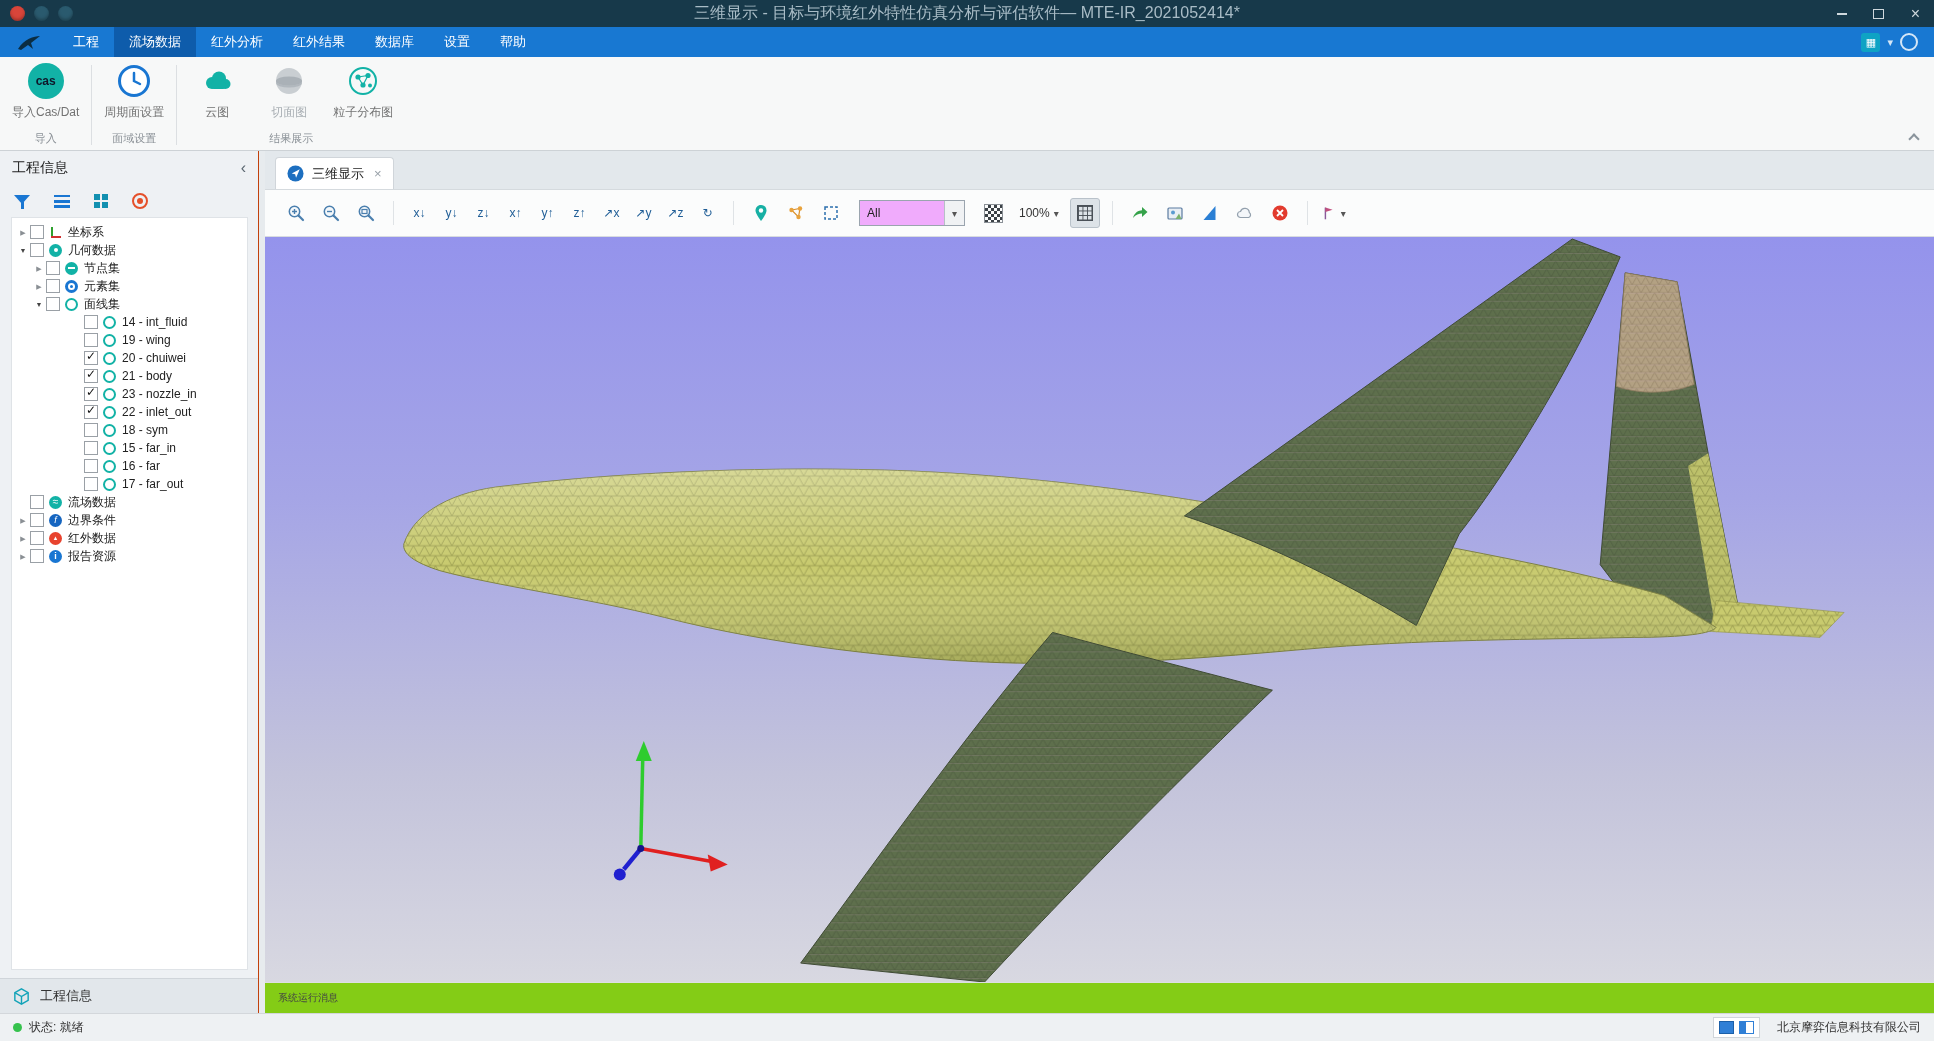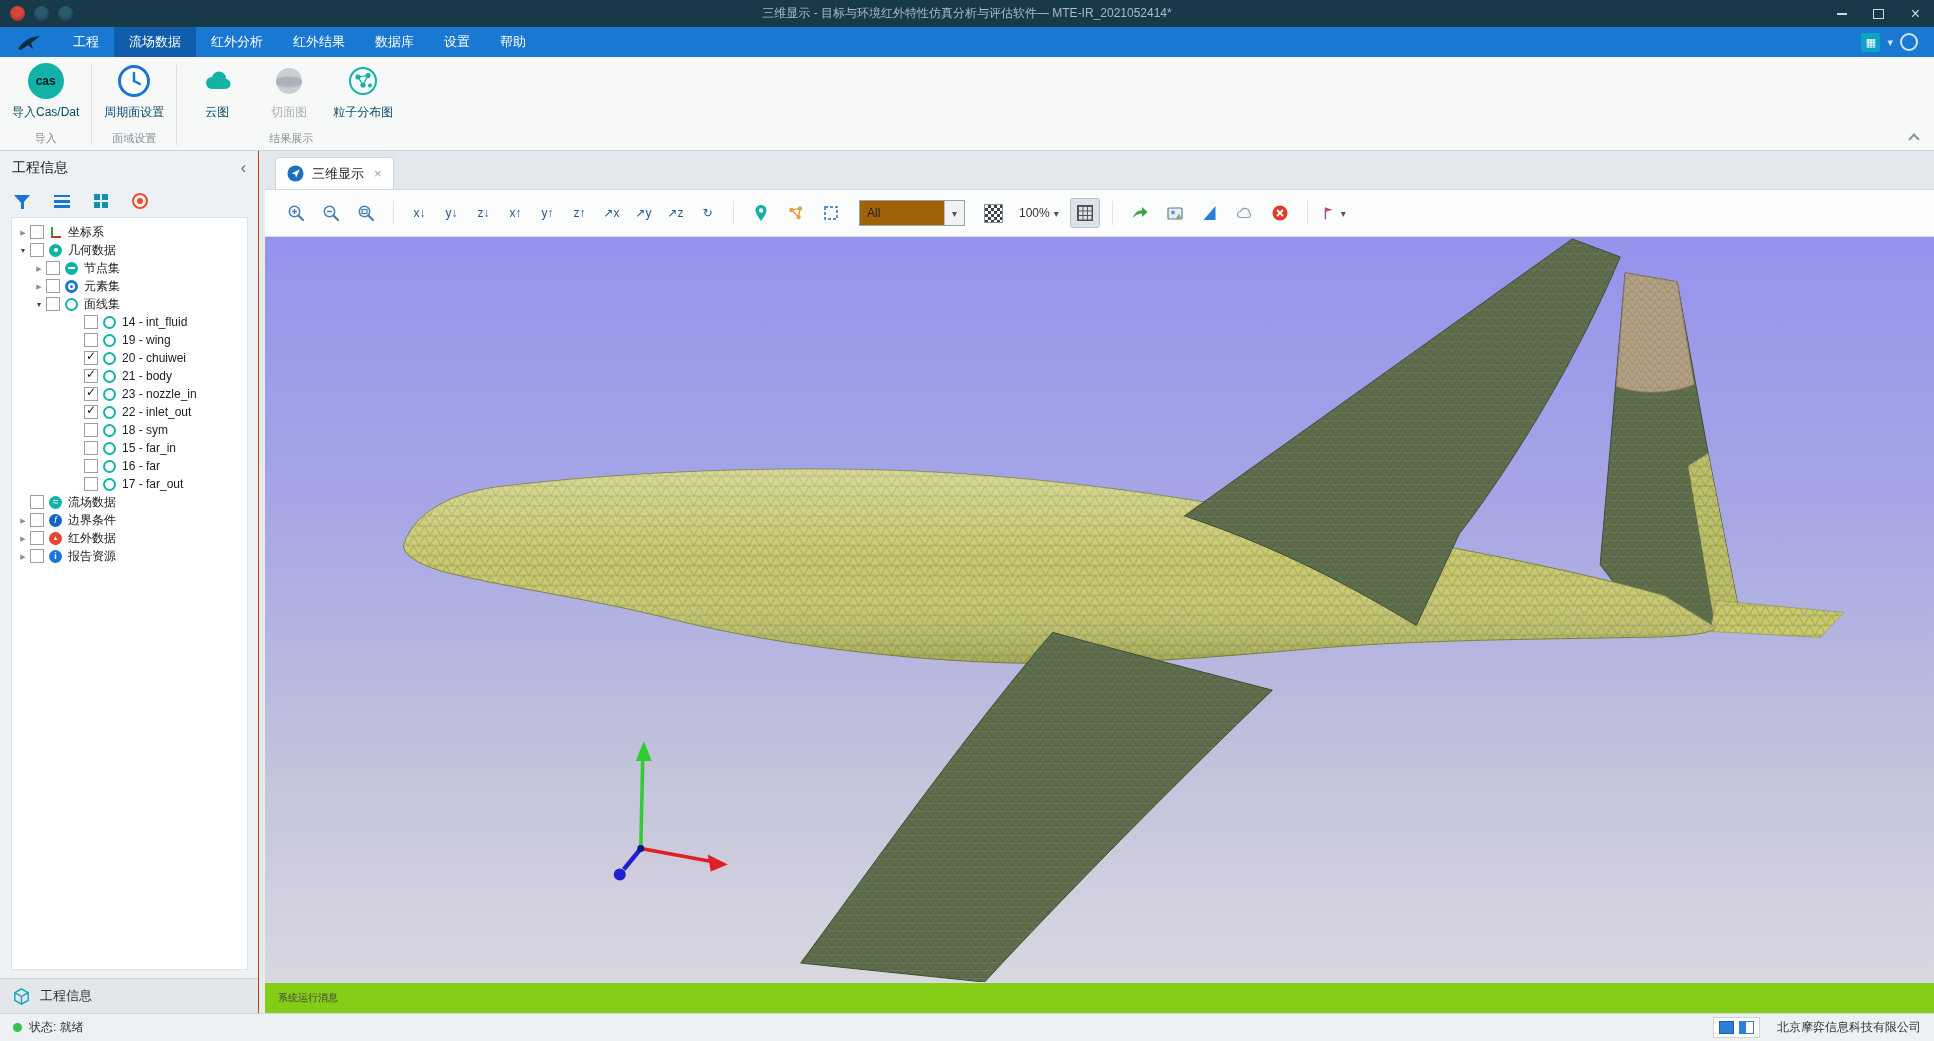--- a/index.html
+++ b/index.html
@@ -5,21 +5,21 @@
   html,body{margin:0;padding:0;}
   body{width:1934px;height:1041px;overflow:hidden;font-family:"Liberation Sans","DejaVu Sans",sans-serif;background:#e8ecef;font-size:12px;color:#222;}
   .app{position:relative;width:1934px;height:1041px;display:flex;flex-direction:column;}
 
   
   .titlebar{height:27px;background:#17394a;display:flex;align-items:center;position:relative;flex:0 0 auto;}
   .tb-left{display:flex;gap:9px;padding-left:10px;align-items:center;z-index:2;}
   .tb-circle{width:15px;height:15px;border-radius:50%;box-shadow:inset 0 -2px 3px rgba(0,0,0,.25);}
   .tb-circle.red{background:#d8453a;}
   .tb-circle.dark{background:#2a5a6e;}
-  .tb-title{position:absolute;left:0;right:0;text-align:center;color:#a9bcc6;font-size:12px;pointer-events:none;}
+  .tb-title{position:absolute;left:0;right:0;text-align:center;color:#a9bcc6;font-size:16px;pointer-events:none;}
   .tb-right{margin-left:auto;display:flex;z-index:2;}
   .winbtn{width:37px;height:27px;color:#cfd8dd;display:flex;align-items:center;justify-content:center;font-size:13px;}
   .winbtn .dash{width:10px;height:2px;background:#cfd8dd;}
   .winbtn .sq{width:9px;height:8px;border:1px solid #cfd8dd;}
   .winbtn.close::after{content:"\00D7";font-size:16px;}
 
   
   .menubar{height:30px;background:#1878d2;display:flex;align-items:center;color:#fff;flex:0 0 auto;}
   .logo{width:58px;display:flex;justify-content:center;align-items:center;}
   .menu-item{padding:0 15px;height:30px;line-height:30px;font-size:13px;}
@@ -31,21 +31,21 @@
   .mr-circle{width:14px;height:14px;border:2px solid #d5e7f7;border-radius:50%;}
 
   
   .ribbon{height:93px;background:#f7f8f8;border-bottom:1px solid #cdd2d6;display:flex;position:relative;flex:0 0 auto;}
   .rgroup{display:flex;flex-direction:column;padding:6px 12px 0;}
   .rbuttons{display:flex;gap:16px;flex:1;align-items:flex-start;}
   .rbtn{display:flex;flex-direction:column;align-items:center;gap:5px;min-width:56px;}
   .ricon{width:36px;height:36px;display:flex;align-items:center;justify-content:center;}
   .ricon.cas{background:#12b2a6;border-radius:50%;color:#0f172a;font-weight:bold;}
   .ricon.cas i{font-style:normal;font-size:12px;}
-  .rlabel{font-size:12px;color:#0c4a6e;white-space:nowrap;}
+  .rlabel{font-size:12px;color:#737373;white-space:nowrap;}
   .rbtn.disabled .rlabel{color:#a9afb4;}
   .rgroup-label{font-size:11px;color:#8a9096;text-align:center;padding:5px 0 4px;}
   .rsep{width:1px;background:#dcdfe2;margin:8px 0 5px;}
   .ribbon-collapse{position:absolute;right:16px;bottom:9px;width:9px;height:9px;}
   .ribbon-collapse::after{content:"";position:absolute;left:1px;top:3px;width:6px;height:6px;border-top:2px solid #8a949c;border-right:2px solid #8a949c;transform:rotate(-45deg);}
 
   
   .content{flex:1;display:flex;min-height:0;}
 
   
@@ -104,21 +104,21 @@
   .tab{height:31px;background:#fff;border:1px solid #d0d5da;border-bottom:none;border-radius:4px 4px 0 0;display:flex;align-items:center;gap:8px;padding:0 11px;font-size:13px;color:#222;}
   .tab-close{color:#98a0a8;font-size:13px;margin-left:2px;}
   .tab-close::after{content:"\00D7";}
 
   .vtoolbar{height:46px;background:#fbfcfc;border-bottom:1px solid #d8dce0;display:flex;align-items:center;padding:0 16px;gap:5px;flex:0 0 auto;}
   .tbtn{width:30px;height:30px;display:flex;align-items:center;justify-content:center;border-radius:3px;flex:0 0 auto;}
   .tbtn svg{width:20px;height:20px;display:block;}
   .tbtn.pressed{background:#dde3e8;border:1px solid #b9c2ca;width:28px;height:28px;}
   .viewbtn{width:27px;height:28px;display:flex;align-items:center;justify-content:center;color:#1f5d96;font-size:12px;flex:0 0 auto;}
   .tsep{width:1px;height:24px;background:#dfe3e6;margin:0 7px;flex:0 0 auto;}
-  .combo{width:104px;height:24px;background:#a16207;border:1px solid #9aa4ae;display:flex;align-items:center;margin:12px 8px;flex:0 0 auto;}
+  .combo{width:104px;height:24px;background:#f0abfc;border:1px solid #9aa4ae;display:flex;align-items:center;margin:12px 8px;flex:0 0 auto;}
   .combo-val{flex:1;padding-left:7px;font-size:12px;color:#222;}
   .combo-btn{width:19px;height:100%;border-left:1px solid #b7bfc7;background:#f0f2f4;display:flex;align-items:center;justify-content:center;color:#555;}
   .combo-btn::after{content:"\25BE";font-size:10px;}
   .halftone{width:17px;height:17px;border:1px solid #8a9096;background-image:linear-gradient(45deg,#3c4247 25%,transparent 25%,transparent 75%,#3c4247 75%),linear-gradient(45deg,#3c4247 25%,transparent 25%,transparent 75%,#3c4247 75%);background-size:6px 6px;background-position:0 0,3px 3px;}
   .zoomctl{display:flex;align-items:center;gap:4px;padding:0 6px;color:#333;font-size:12px;flex:0 0 auto;}
   .zoomctl .caret::after{content:"\25BE";font-size:10px;color:#555;}
   .gridglyph{width:14px;height:14px;border:1px solid #4a5158;background-image:linear-gradient(#4a5158 1px,transparent 1px),linear-gradient(90deg,#4a5158 1px,transparent 1px);background-size:4.5px 4.5px;}
   .markerwrap{display:flex;align-items:center;gap:3px;flex:0 0 auto;}
   .markerwrap .caret::after{content:"\25BE";font-size:10px;color:#555;}
 

